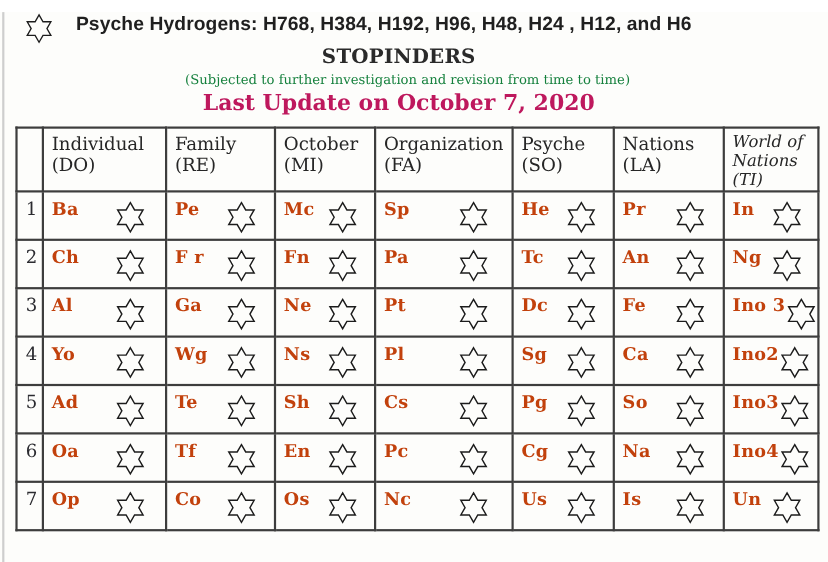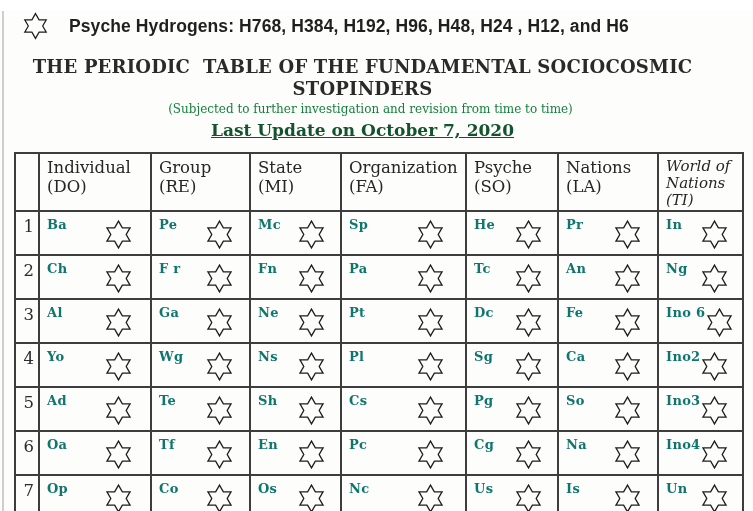--- a/index.html
+++ b/index.html
@@ -14,41 +14,41 @@
     width: 753px; height: 511px;
     background: #fdfdfb;
   }
   .edge-artifact {
     position: absolute; left: 2px; top: 0;
     width: 2px; height: 100%;
     background: #b5b5b5; opacity: .65;
   }
   
   .top-line {
-    display: flex; align-items: center;
+    display: flex; 
     margin: 11px 0 0 22px; gap: 20px;
   }
   .star-slot svg { display: block; }
   .psyche-text {
     font-family: "Liberation Sans", sans-serif;
     font-weight: bold; font-size: 17.5px;
     letter-spacing: .1px;
     white-space: pre;
   }
   
   .titles { width: 753px; padding-right: 28px; text-align: center; }
   .title-line {
     font-weight: bold; font-size: 18px; line-height: 22px;
     letter-spacing: .2px; color: #2a2a2a;
     white-space: pre-wrap;
   }
   .title-line.first { margin-top: 15px; }
   .title-line.second { line-height: 21px; }
   .subtitle { font-size: 12px; line-height: 21px; color: #15803d; margin-left: 16px; }
-  .last-update { font-weight: bold; font-size: 17px; line-height: 21px; color: #14532d; text-decoration: underline; }
+  .last-update { font-weight: bold; font-size: 20px; line-height: 21px; color: #be185d; }
   
   table.ptable {
     border-collapse: collapse; table-layout: fixed;
     margin: 11px 0 0 14px;
     background: #fdfdfb;
   }
   .ptable th, .ptable td {
     border: 2px solid #3d3d3d;
     vertical-align: top;
     overflow: hidden;
@@ -66,66 +66,65 @@
     font-weight: normal; font-size: 16.5px;
     text-align: right; padding: 5px 4px 0 0;
     color: #2b2b30;
   }
   .ptable td.cell { padding: 0; }
   .cell-inner {
     display: flex; align-items: flex-start;
     height: 100%; padding-left: 7px;
   }
   .sym {
-    font-weight: bold; font-size: 13px;
+    font-weight: bold; font-size: 16px;
     letter-spacing: .3px; margin-top: 5px;
-    color: #0f766e;
+    color: #c2410c;
     white-space: pre;
   }
   .cell-star { margin-left: auto; margin-right: 17%; margin-top: 7px; flex: 0 0 auto; }
 </style>
 </head>
 <body>
 
 <div class="page">
   <div class="edge-artifact"></div>
 
   <div class="top-line">
     <span class="star-slot">
         <svg width="27" height="30" viewBox="0 0 100 100">
           <polygon points="50.0,4.0 63.3,27.0 89.8,27.0 76.6,50.0 89.8,73.0 63.3,73.0 50.0,96.0 36.7,73.0 10.2,73.0 23.4,50.0 10.2,27.0 36.7,27.0" fill="none" stroke="#1c1c1c" stroke-width="4.5" stroke-linejoin="miter"></polygon>
         </svg>
       </span>
     <span class="psyche-text"><span>Psyche Hydrogens:</span><span> </span><span>H768, H384, H192, H96, H48, H24 , H12, and H6</span></span>
   </div>
 
   <div class="titles">
-    <div class="title-line first">THE PERIODIC  TABLE OF THE FUNDAMENTAL SOCIOCOSMIC</div>
     <div class="title-line second">STOPINDERS</div>
     <div class="subtitle">(Subjected to further investigation and revision from time to time)</div>
     <div class="last-update">Last Update on October 7, 2020</div>
   </div>
 
   <table class="ptable">
     <colgroup>
         <col style="width:24px">
         <col style="width:112px">
         <col style="width:99px">
         <col style="width:91px">
         <col style="width:125px">
         <col style="width:92px">
         <col style="width:100px">
         <col style="width:85px">
       </colgroup>
     <thead>
         <tr>
           <th class="numcol"></th>
           <th class="colhead"><span class="col-label">Individual</span><span class="col-note">(DO)</span></th>
-          <th class="colhead"><span class="col-label">Group</span><span class="col-note">(RE)</span></th>
-          <th class="colhead"><span class="col-label">State</span><span class="col-note">(MI)</span></th>
+          <th class="colhead"><span class="col-label">Family</span><span class="col-note">(RE)</span></th>
+          <th class="colhead"><span class="col-label">October</span><span class="col-note">(MI)</span></th>
           <th class="colhead"><span class="col-label">Organization</span><span class="col-note">(FA)</span></th>
           <th class="colhead"><span class="col-label">Psyche</span><span class="col-note">(SO)</span></th>
           <th class="colhead"><span class="col-label">Nations</span><span class="col-note">(LA)</span></th>
           <th class="colhead last-col"><span class="col-label">World of Nations</span><span class="col-note">(TI)</span></th>
         </tr>
       </thead>
     <tbody>
         <tr>
           <th class="rownum">1</th>
           <td class="cell">
@@ -289,21 +288,21 @@
           <td class="cell">
             <div class="cell-inner">
               <span class="sym">Fe</span>
               <span class="cell-star"><svg width="29" height="31" viewBox="0 0 100 100">
                   <polygon points="50.0,4.0 63.3,27.0 89.8,27.0 76.6,50.0 89.8,73.0 63.3,73.0 50.0,96.0 36.7,73.0 10.2,73.0 23.4,50.0 10.2,27.0 36.7,27.0" fill="none" stroke="#1c1c1c" stroke-width="4.5" stroke-linejoin="miter"></polygon>
                 </svg></span>
             </div>
           </td>
           <td class="cell">
             <div class="cell-inner">
-              <span class="sym">Ino 6</span>
+              <span class="sym">Ino 3</span>
               <span class="cell-star"><svg width="29" height="31" viewBox="0 0 100 100">
                   <polygon points="50.0,4.0 63.3,27.0 89.8,27.0 76.6,50.0 89.8,73.0 63.3,73.0 50.0,96.0 36.7,73.0 10.2,73.0 23.4,50.0 10.2,27.0 36.7,27.0" fill="none" stroke="#1c1c1c" stroke-width="4.5" stroke-linejoin="miter"></polygon>
                 </svg></span>
             </div>
           </td>
         </tr>
         <tr>
           <th class="rownum">4</th>
           <td class="cell">
             <div class="cell-inner">

